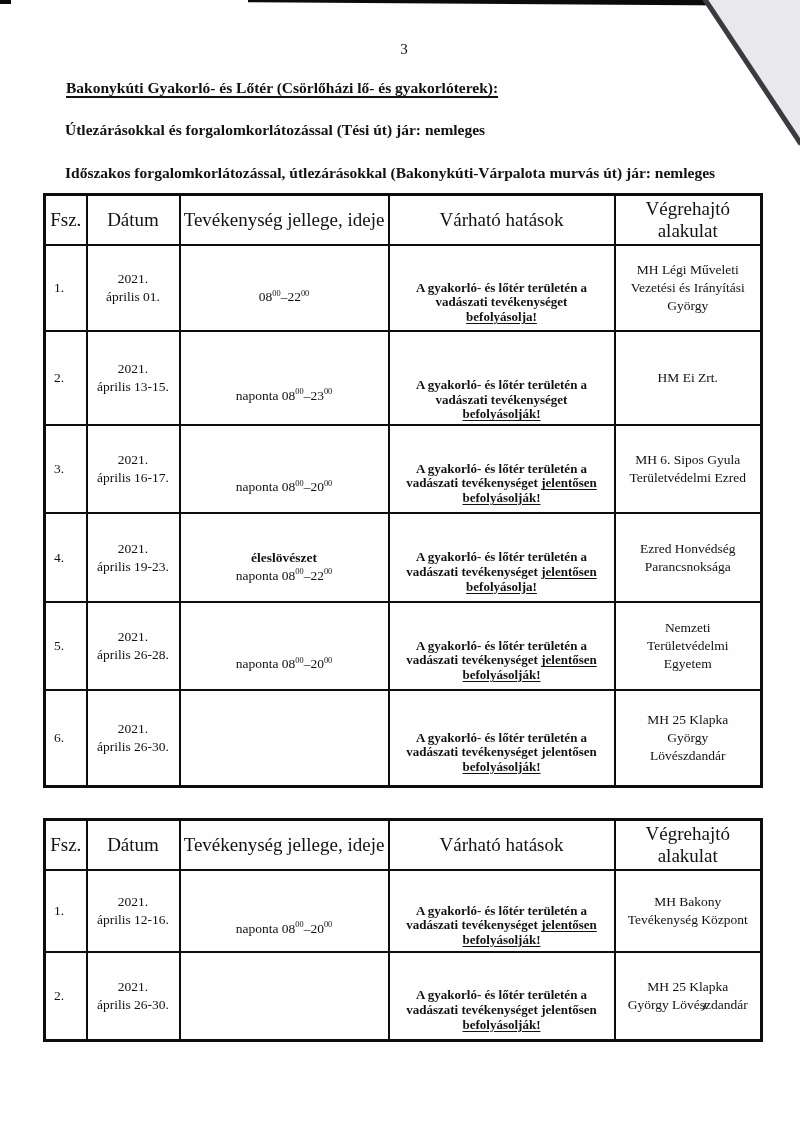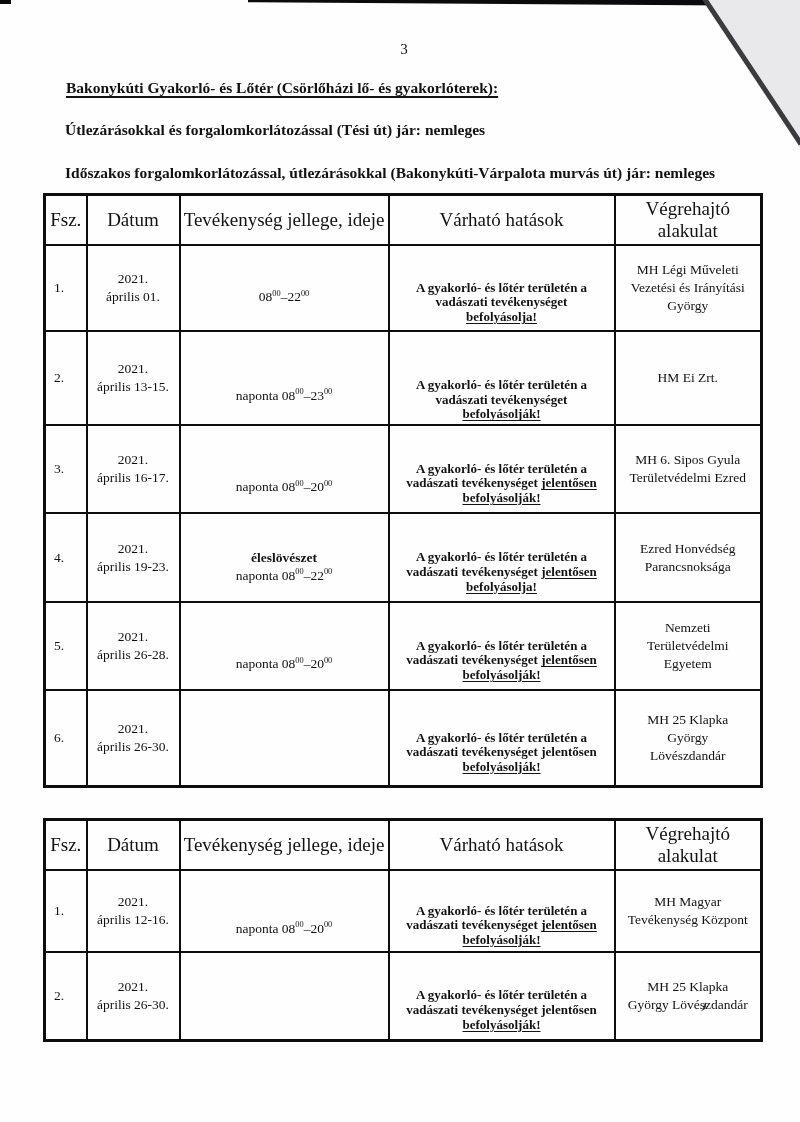--- a/index.html
+++ b/index.html
@@ -144,21 +144,21 @@
         <th>Várható hatások</th>
         <th>Végrehajtó alakulat</th>
       </tr>
     </thead>
     <tbody>
         <tr>
           <td class="c-num"><span>1.</span></td>
           <td class="c-date"><span>2021.</span><br><span>április 12-16.</span></td>
           <td class="c-act"><sup></sup><br><sup></sup><br><span>naponta 08</span><sup>00</sup><span>–20</span><sup>00</sup></td>
           <td class="c-eff"><sup></sup><br><sup></sup><br><span class="b">A gyakorló- és lőtér területén a</span><br><span class="b">vadászati tevékenységet </span><span class="b u">jelentősen</span><br><span class="b u">befolyásolják!</span></td>
-          <td class="c-unit"><span>MH Magyar</span><br><span>Tevékenység Központ</span></td>
+          <td class="c-unit"><span>MH Bakony</span><br><span>Tevékenység Központ</span></td>
         </tr>
         <tr>
           <td class="c-num"><span>2.</span></td>
           <td class="c-date"><span>2021.</span><br><span>április 26-30.</span></td>
           <td class="c-act"><sup></sup></td>
           <td class="c-eff"><sup></sup><br><sup></sup><br><span class="b">A gyakorló- és lőtér területén a</span><br><span class="b">vadászati tevékenységet jelentősen</span><br><span class="b u">befolyásolják!</span></td>
           <td class="c-unit"><span>MH 25 Klapka</span><br><span>György Lövészdandár</span></td>
         </tr>
       </tbody>
   </table>

